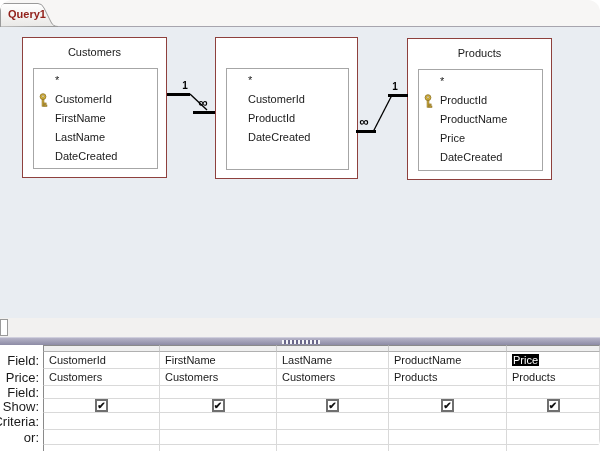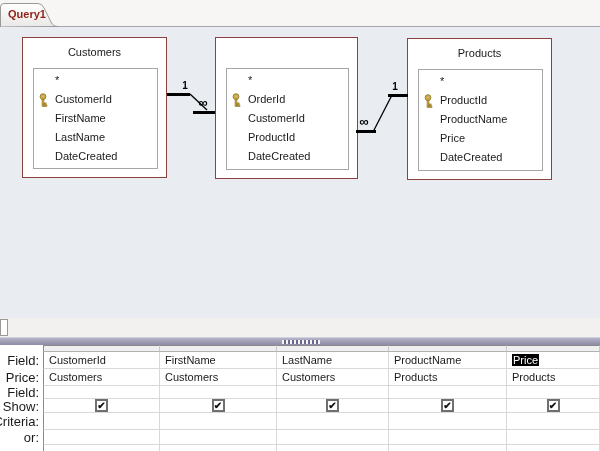--- a/index.html
+++ b/index.html
@@ -1,18 +1,18 @@
 <!DOCTYPE html>
 <html><head>
 <meta charset="utf-8">
 <style>
   * { margin:0; padding:0; box-sizing:border-box; }
   body { font-family:"Liberation Sans", sans-serif; }
   .screen { position:relative; width:600px; height:451px; background:#fff; overflow:hidden;
-            font-size:11px; color:#1a1a1a; }
+            font-size:11px; color:#1a1a1a;border-radius:12px; }
 
   
   .tabbar { position:absolute; left:0; top:0; width:600px; height:27px; background:#f7f6f5;
             border-bottom:1px solid #a7a5ae; }
   .tabshape { position:absolute; left:0; top:3px; }
   .tablabel { position:absolute; left:8px; top:8px; font-weight:bold; font-size:11px; color:#92211b; }
 
   
   .diagram { position:absolute; left:0; top:27px; width:600px; height:291px; background:#e9edf2; }
   .joins-svg { position:absolute; left:0; top:0; width:600px; height:291px; pointer-events:none; }
@@ -94,32 +94,20 @@
         </div>
         <div class="frow"><span>FirstName</span></div>
         <div class="frow"><span>LastName</span></div>
         <div class="frow"><span>DateCreated</span></div>
       </div>
     </div>
 
     <div class="tcard" style="left:215px;top:10px;width:143px;height:142px">
       <div class="flist">
         <div class="frow"><span>*</span></div>
-        <div class="frow">
-          <span class="keywrap">
-            <svg width="10" height="14" viewBox="0 0 10 14">
-                <circle cx="5" cy="3.6" r="2.9" fill="#d9b73d" stroke="#8a6d1f" stroke-width="0.8"></circle>
-                <circle cx="5" cy="3.2" r="1.1" fill="#fff" stroke="#8a6d1f" stroke-width="0.6"></circle>
-                <rect x="4.1" y="6.2" width="1.8" height="7" fill="#d9b73d" stroke="#8a6d1f" stroke-width="0.7"></rect>
-                <rect x="5.9" y="10" width="2.2" height="1.3" fill="#d9b73d" stroke="#8a6d1f" stroke-width="0.7"></rect>
-                <rect x="5.9" y="12" width="3" height="1.3" fill="#d9b73d" stroke="#8a6d1f" stroke-width="0.7"></rect>
-              </svg>
-          </span>
-          <span>OrderId</span>
-        </div>
         <div class="frow"><span>CustomerId</span></div>
         <div class="frow"><span>ProductId</span></div>
         <div class="frow"><span>DateCreated</span></div>
       </div>
     </div>
 
     <div class="tcard" style="left:407px;top:11px;width:145px;height:142px">
       <div class="ttitle">Products</div>
       <div class="flist">
         <div class="frow"><span>*</span></div>

